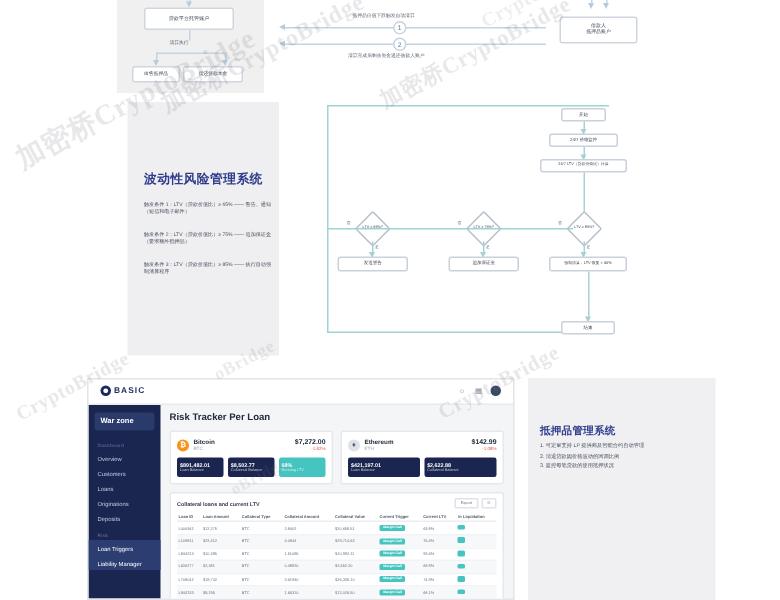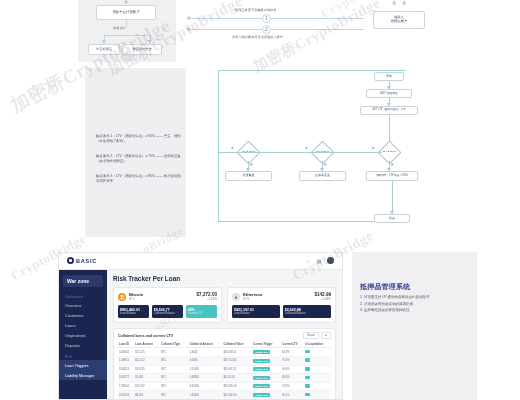--- a/index.html
+++ b/index.html
@@ -242,20 +242,21 @@
     <div class="arrow-d" style="left:402px; top:2px;"></div>
     <div class="node" style="left:373px; top:11px; width:52px; height:18px; font-size:3.3px; white-space:pre-line;">
       <span>借款人
 抵押品账户</span>
     </div>
   </div>
 
   <div class="sec2">
     <div class="panel-grey s2-grey"></div>
 
+    <div class="s2-title">波动性风险管理系统</div>
 
     <div class="s2-para" style="top:72px;">触发条件 1：LTV（贷款价值比）≥ 65% —— 警告、通知（短信和电子邮件）</div>
     <div class="s2-para" style="top:92px;">触发条件 2：LTV（贷款价值比）≥ 75% —— 追加保证金（要求额外抵押品）</div>
     <div class="s2-para" style="top:112px;">触发条件 3：LTV（贷款价值比）≥ 85% —— 执行自动强制清算程序</div>
 
     <div class="fc-frame"></div>
 
     <div class="fc-node" style="left:374px; top:10px; width:30px; height:9px; font-size:3px;">
       <span>开始</span>
     </div>

